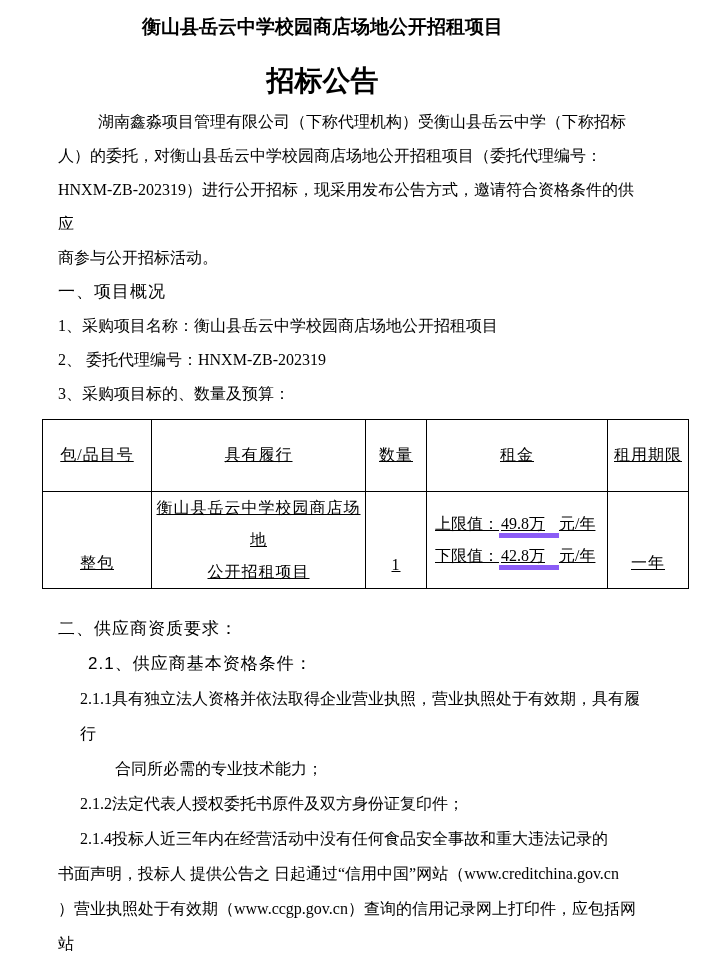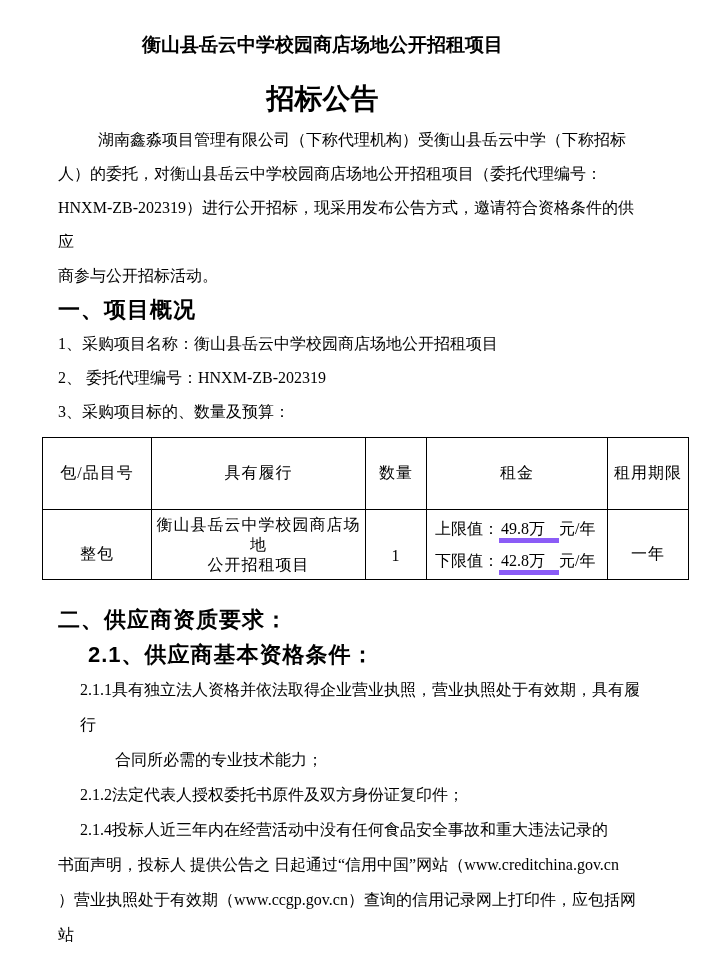--- a/index.html
+++ b/index.html
@@ -1,43 +1,43 @@
 <!DOCTYPE html>
 <html><head>
 <meta charset="utf-8">
 <style>
   html,body{margin:0;padding:0;}
   body{
     width:701px;height:979px;overflow:hidden;background:#ffffff;color:#000000;
     font-family:"Liberation Serif","DejaVu Serif",serif;font-size:16px;
   }
   .page{width:701px;height:979px;box-sizing:border-box;padding-left:58px;padding-right:56px;}
-  .t1{margin-top:31px;margin-right:58px;text-align:center;font-weight:bold;
+  .t1{margin-top:13px;margin-right:58px;text-align:center;font-weight:bold;
       font-family:"Liberation Sans","DejaVu Sans",sans-serif;font-size:19px;line-height:28px;}
   .t2{margin-top:26px;margin-right:58px;text-align:center;font-weight:bold;
       font-family:"Liberation Sans","DejaVu Sans",sans-serif;font-size:28px;line-height:28px;}
   .intro{margin-top:10px;}
   .ln{line-height:34px;white-space:pre-wrap;}
   .s2 .ln{line-height:35px;}
-  .hd{font-family:"Liberation Sans","DejaVu Sans",sans-serif;font-weight:bold;
-      font-size:22px;letter-spacing:1px;}
+  .hd{font-family:"Liberation Sans","DejaVu Sans",sans-serif;font-weight:normal;
+      font-size:17px;letter-spacing:1px;}
   .sub{padding-left:30px;}
   .ind22{padding-left:22px;}
   .ind57{padding-left:57px;}
   .indent1{text-indent:40px;}
   table.ptable{
     border-collapse:collapse;table-layout:fixed;width:646px;
-    margin-left:-16px;margin-top:8px;font-size:16px;
+    margin-left:-16px;margin-top:8px;font-size:16px;text-decoration:underline;
   }
   .ptable th,.ptable td{border:1px solid #000;padding:0;}
   tr.hrow{height:72px;}
   tr.brow{height:70px;}
   .hrow th{font-weight:normal;text-align:center;vertical-align:middle;letter-spacing:1px;}
   td.cb{text-align:center;vertical-align:bottom;padding-bottom:14px;letter-spacing:1px;}
-  td.cn{text-align:center;vertical-align:middle;line-height:20px;letter-spacing:1px;}
+  td.cn{text-align:center;vertical-align:middle;line-height:32px;letter-spacing:1px;}
   td.cr{vertical-align:middle;text-align:left;padding-left:8px;line-height:32px;}
   .uv{border-bottom:5px solid #8b5cf6;padding:0 14px 1px 2px;}
   .s2{margin-top:22px;}
 </style>
 </head>
 <body>
 
 <div class="page">
 
   <div class="t1">衡山县岳云中学校园商店场地公开招租项目</div>

